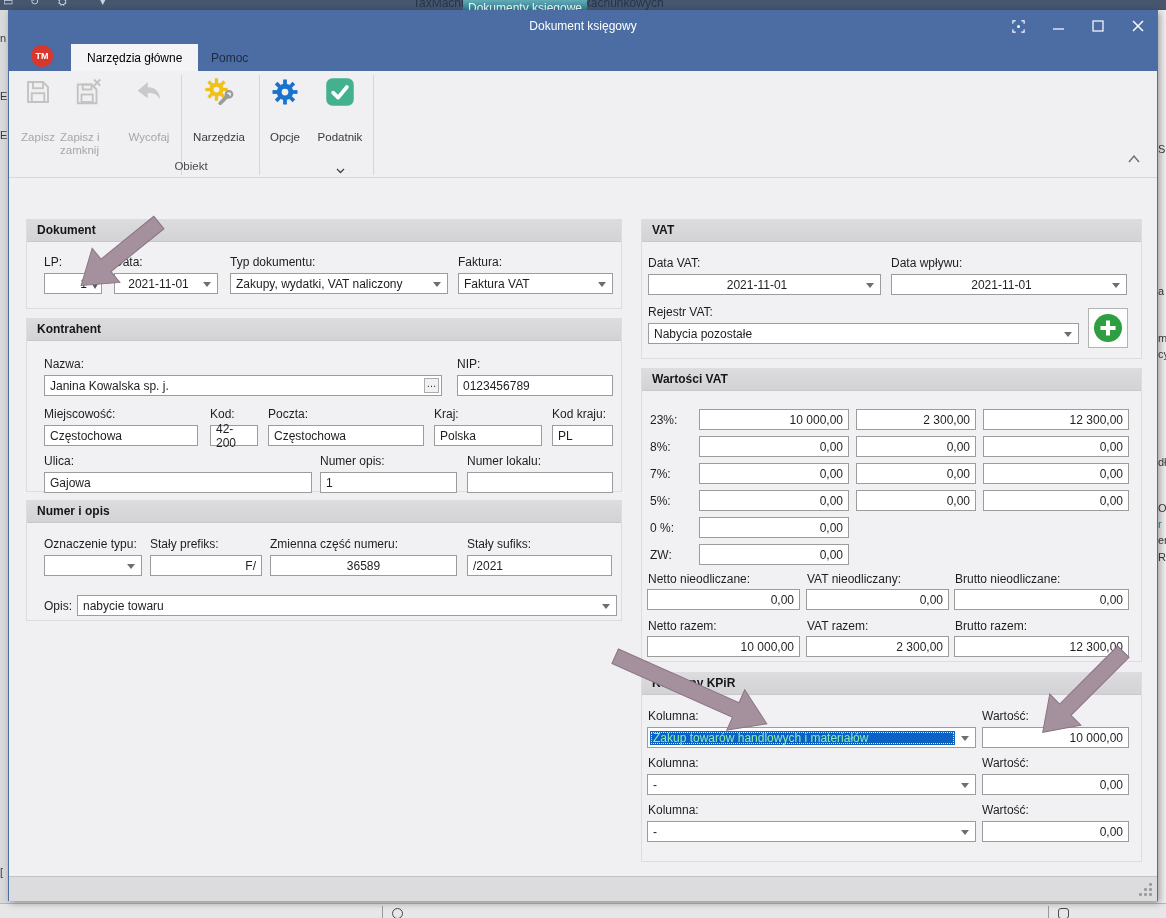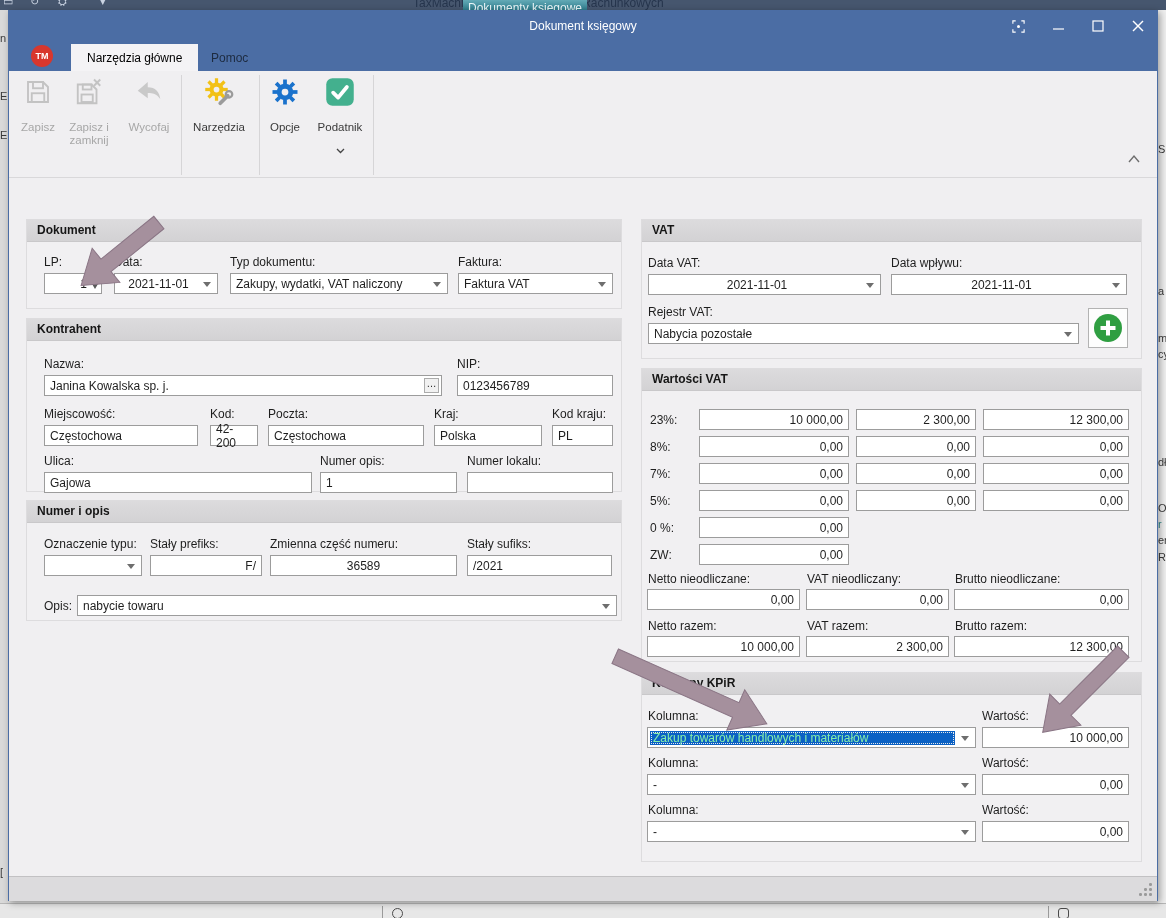--- a/index.html
+++ b/index.html
@@ -41,21 +41,21 @@
   .ribbon-tabs { position:absolute; left:0; top:30px; width:100%; height:30px; background:#4b6da4; }
   .logo { position:absolute; left:22px; top:4px; width:22px; height:22px; background:#d8372d;
           border-radius:50%; color:#fff; font-size:9px; font-weight:bold; display:flex;
           align-items:center; justify-content:center; }
   .rtab { position:absolute; top:3px; height:27px; padding:0 16px; font-size:12px;
           display:flex; align-items:center; color:#1d2b40; cursor:pointer; }
   .rtab.active { left:62px; background:#f4f3f5; color:#000000; }
   .rtab.plain { left:186px; }
   .ribbon-body { position:absolute; left:0; top:60px; width:100%; height:89px; background:#f0eff1; }
   .rbtn { position:absolute; top:6px; display:flex; flex-direction:column; align-items:center;
-          gap:11px; cursor:pointer; text-align:center; }
+          gap:21px; cursor:pointer; }
   .rbtn .rlabel { font-size:11.5px; line-height:13px; color:#3a3a3a; }
   .rbtn.disabled .rlabel { color:#a7a7a7; }
   .rsep { position:absolute; top:4px; width:1px; height:100px; background:#d6d5d7; }
   .group-label-row { position:absolute; left:0; top:149px; width:364px; height:17px;
           text-align:center; font-size:11.5px; color:#4a4a4a; }
   .ribbon-edge { position:absolute; left:0; top:166px; width:100%; height:1px; background:#d9d8da; }
   .collapse-chevron { position:absolute; right:16px; top:142px; width:14px; height:12px; cursor:pointer; }
 
   
   .tabstrip { position:absolute; left:0; top:167px; width:100%; height:34px; }
@@ -263,20 +263,21 @@
       <span class="rlabel">Podatnik</span>
       <span style="margin-top:-2px">
         <svg width="9" height="6" viewBox="0 0 9 6">
             <polyline points="1,1 4.5,4.5 8,1" fill="none" stroke="#444" stroke-width="1.3"></polyline>
           </svg></span>
     </div>
 
     <span class="rsep" style="left:364px"></span>
   </div>
 
+  <div class="group-label-row">Obiekt</div>
   <div class="ribbon-edge"></div>
   <span class="collapse-chevron">
     <svg width="14" height="10" viewBox="0 0 14 10">
         <polyline points="2,8 7,2 12,8" fill="none" stroke="#6e6e6e" stroke-width="1.4"></polyline>
       </svg>
   </span>
 
 
   <div class="content">
 

